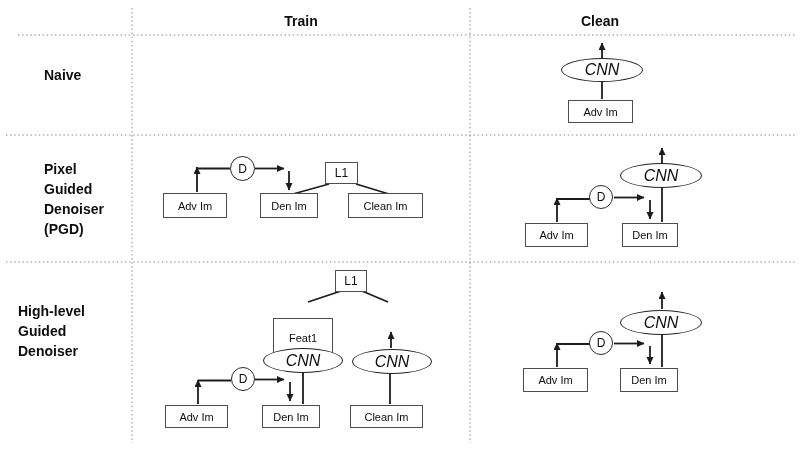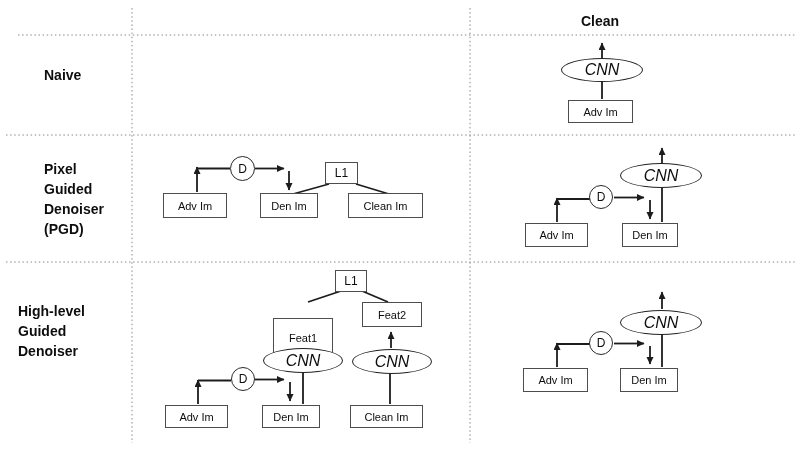--- a/index.html
+++ b/index.html
@@ -92,20 +92,21 @@
 
       <line class="cline" x1="557" y1="367" x2="557" y2="343" marker-end="url(#ah)"></line>
       <line class="cline" x1="557" y1="344" x2="590" y2="344"></line>
       <line class="cline" x1="614" y1="343.5" x2="644" y2="343.5" marker-end="url(#ah)"></line>
       <line class="cline" x1="650" y1="346" x2="650" y2="364" marker-end="url(#ah)"></line>
       <line class="cline" x1="662" y1="367" x2="662" y2="333"></line>
       <line class="cline" x1="662" y1="309" x2="662" y2="292" marker-end="url(#ah)"></line>
     </g>
   </svg>
 
+  <div class="hdr" style="left:132px;top:13px;width:338px">Train</div>
   <div class="hdr" style="left:470px;top:13px;width:260px">Clean</div>
 
   <div class="rowlabel" style="left:44px;top:65px">
     <div>Naive</div>
   </div>
   <div class="rowlabel" style="left:44px;top:159px">
     <div>Pixel</div>
     <div>Guided</div>
     <div>Denoiser</div>
     <div>(PGD)</div>
@@ -125,21 +126,20 @@
   <div class="nbox" style="left:260px;top:193px;width:58px;height:25px">Den Im</div>
   <div class="nbox" style="left:348px;top:193px;width:75px;height:25px">Clean Im</div>
 
   <div class="ellipse" style="left:620px;top:163px;width:82px;height:25px">CNN</div>
   <div class="dcirc" style="left:589px;top:185px;width:24px;height:24px">D</div>
   <div class="nbox" style="left:525px;top:223px;width:63px;height:24px">Adv Im</div>
   <div class="nbox" style="left:622px;top:223px;width:56px;height:24px">Den Im</div>
 
   <div class="nbox sm" style="left:335px;top:270px;width:32px;height:22px">L1</div>
   <div class="nbox" style="left:273px;top:318px;width:60px;height:39px">Feat1</div>
-  <div class="nbox" style="left:362px;top:302px;width:60px;height:25px">Feat2</div>
   <div class="ellipse" style="left:263px;top:348px;width:80px;height:25px">CNN</div>
   <div class="ellipse" style="left:352px;top:349px;width:80px;height:25px">CNN</div>
   <div class="dcirc" style="left:231px;top:367px;width:24px;height:24px">D</div>
   <div class="nbox" style="left:165px;top:405px;width:63px;height:23px">Adv Im</div>
   <div class="nbox" style="left:262px;top:405px;width:58px;height:23px">Den Im</div>
   <div class="nbox" style="left:350px;top:405px;width:73px;height:23px">Clean Im</div>
 
   <div class="ellipse" style="left:620px;top:310px;width:82px;height:25px">CNN</div>
   <div class="dcirc" style="left:589px;top:331px;width:24px;height:24px">D</div>
   <div class="nbox" style="left:523px;top:368px;width:65px;height:24px">Adv Im</div>

